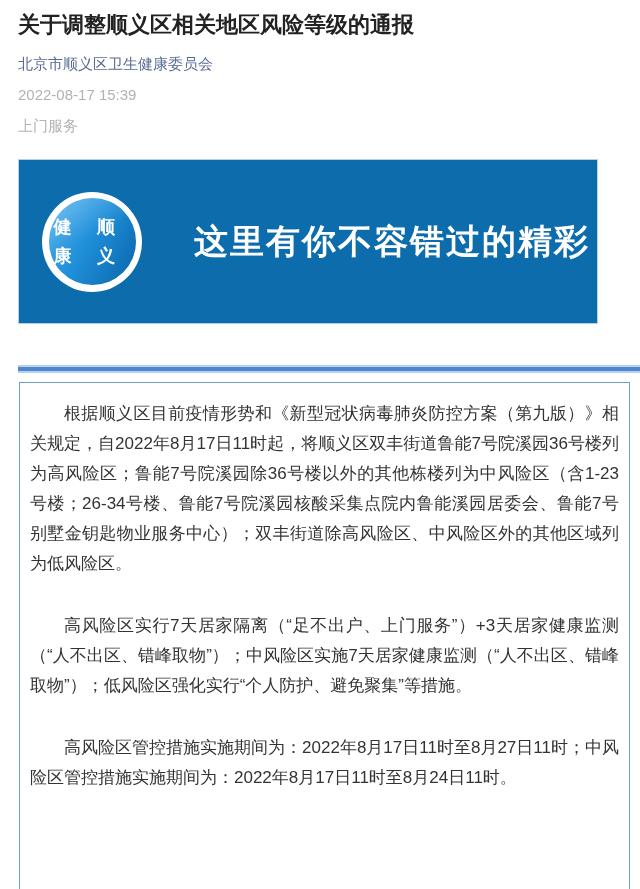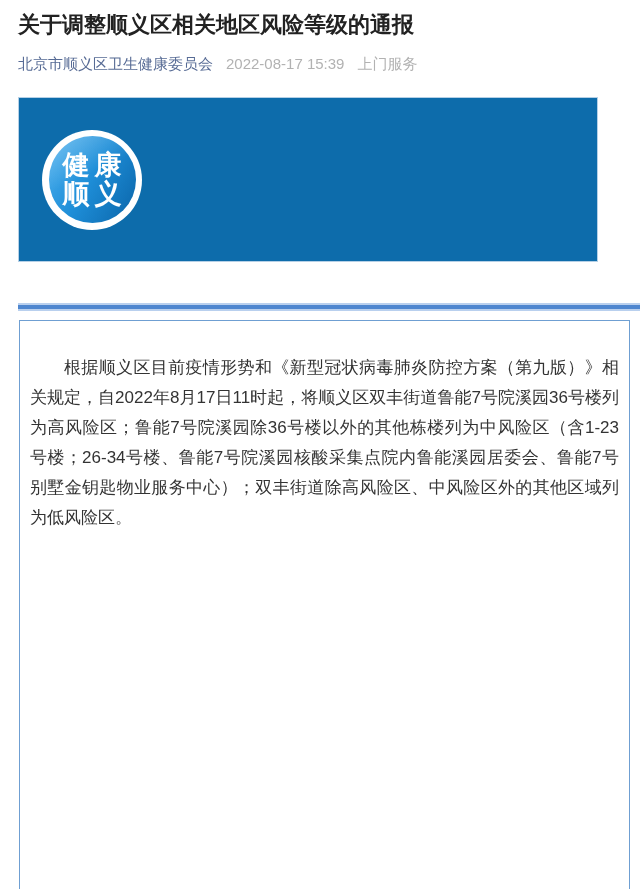--- a/index.html
+++ b/index.html
@@ -12,21 +12,21 @@
   .page { position: relative; width: 612px; height: 889px; }
 
   
   .title {
     margin: 0; padding: 11px 18px 0 18px;
     font-size: 22px; line-height: 28px; font-weight: 700; color: #222222;
   }
   .byline {
     margin: 16px 18px 0 18px;
     font-size: 15px; line-height: 18px;
-    display: flex; align-items: baseline; gap: 13px; white-space: nowrap;
+    display: flex; align-items: baseline; gap: 13px; white-space: nowrap; flex-direction: column;
   }
   .account { color: #576b95; cursor: pointer; text-decoration: none; }
   .meta { color: #b2b2b2; text-align: center; }
 
   
   .banner {
     box-sizing: border-box;
     margin: 24px 0 0 18px;
     width: 580px; height: 165px;
     background: #0d6cab;
@@ -38,22 +38,22 @@
     flex: 0 0 auto;
     width: 100px; height: 100px; margin-left: 23px;
     border-radius: 50%; background: #ffffff;
     display: grid; place-items: center;
   }
   .logo-inner {
     width: 87px; height: 87px; border-radius: 50%;
     background:
       linear-gradient(155deg, rgba(255,255,255,0.25) 0%, rgba(255,255,255,0) 45%),
       linear-gradient(120deg, #4db1ef 0%, #1e8ed8 48%, #0a64a8 100%);
-    color: #ffffff; font-weight: 700; font-size: 27px; line-height: 29px;
-    display: flex; flex-direction: column; align-items: center; justify-content: center;
+    color: #ffffff; font-weight: 700; font-size: 18px; line-height: 29px;
+    display: flex; flex-direction: row; align-items: center; justify-content: center;
   }
   .logo-inner span { letter-spacing: 5px; padding-left: 5px; }
   .headline {
     color: #ffffff; font-weight: 700; font-size: 34px;
     letter-spacing: 2px; margin-left: 52px; white-space: nowrap;
   }
 
   
   .divider {
     margin: 41px 0 0 18px;
@@ -73,21 +73,21 @@
     background: #ffffff;
     padding: 16px 10px 70px 10px;
   }
   .content-box p {
     margin: 32px 0 0 0;
     font-size: 17px; line-height: 30px;
     color: #333333;
     text-indent: 2em;
     text-align: justify;
   }
-  .content-box p:first-child { margin-top: 16px; }
+  .content-box p:first-child { margin-top: 0; }
 </style>
 </head>
 <body>
 
 <div class="page">
 
   <h1 class="title">关于调整顺义区相关地区风险等级的通报</h1>
 
   <div class="byline">
     <a class="account">北京市顺义区卫生健康委员会</a>
@@ -95,21 +95,24 @@
     <span class="meta">上门服务</span>
   </div>
 
   <div class="banner">
     <div class="logo">
       <div class="logo-inner">
         <span>健康</span>
         <span>顺义</span>
       </div>
     </div>
+    <div class="headline">这里有你不容错过的精彩</div>
   </div>
 
   <div class="divider"></div>
 
   <div class="content-box">
     <p>根据顺义区目前疫情形势和《新型冠状病毒肺炎防控方案（第九版）》相关规定，自2022年8月17日11时起，将顺义区双丰街道鲁能7号院溪园36号楼列为高风险区；鲁能7号院溪园除36号楼以外的其他栋楼列为中风险区（含1-23号楼；26-34号楼、鲁能7号院溪园核酸采集点院内鲁能溪园居委会、鲁能7号别墅金钥匙物业服务中心）；双丰街道除高风险区、中风险区外的其他区域列为低风险区。</p>
+    <p>高风险区实行7天居家隔离（“足不出户、上门服务”）+3天居家健康监测（“人不出区、错峰取物”）；中风险区实施7天居家健康监测（“人不出区、错峰取物”）；低风险区强化实行“个人防护、避免聚集”等措施。</p>
+    <p>高风险区管控措施实施期间为：2022年8月17日11时至8月27日11时；中风险区管控措施实施期间为：2022年8月17日11时至8月24日11时。</p>
   </div>
 
 </div>
 
 </body></html>

